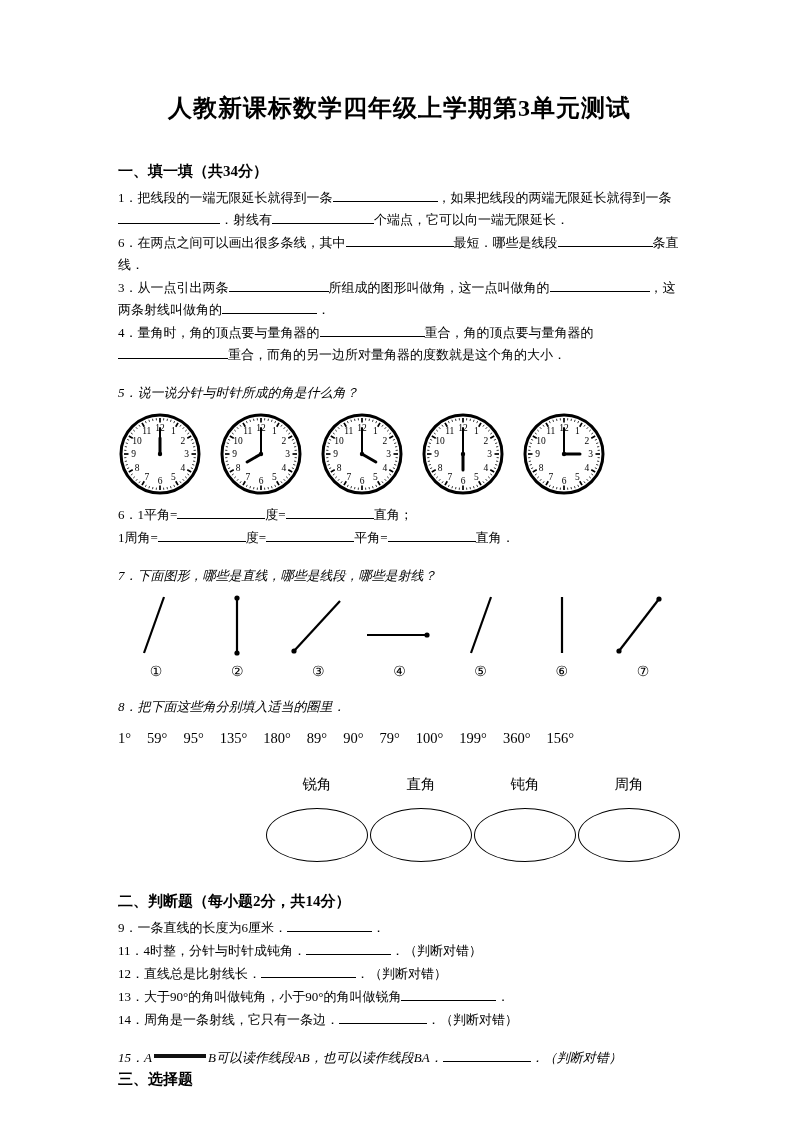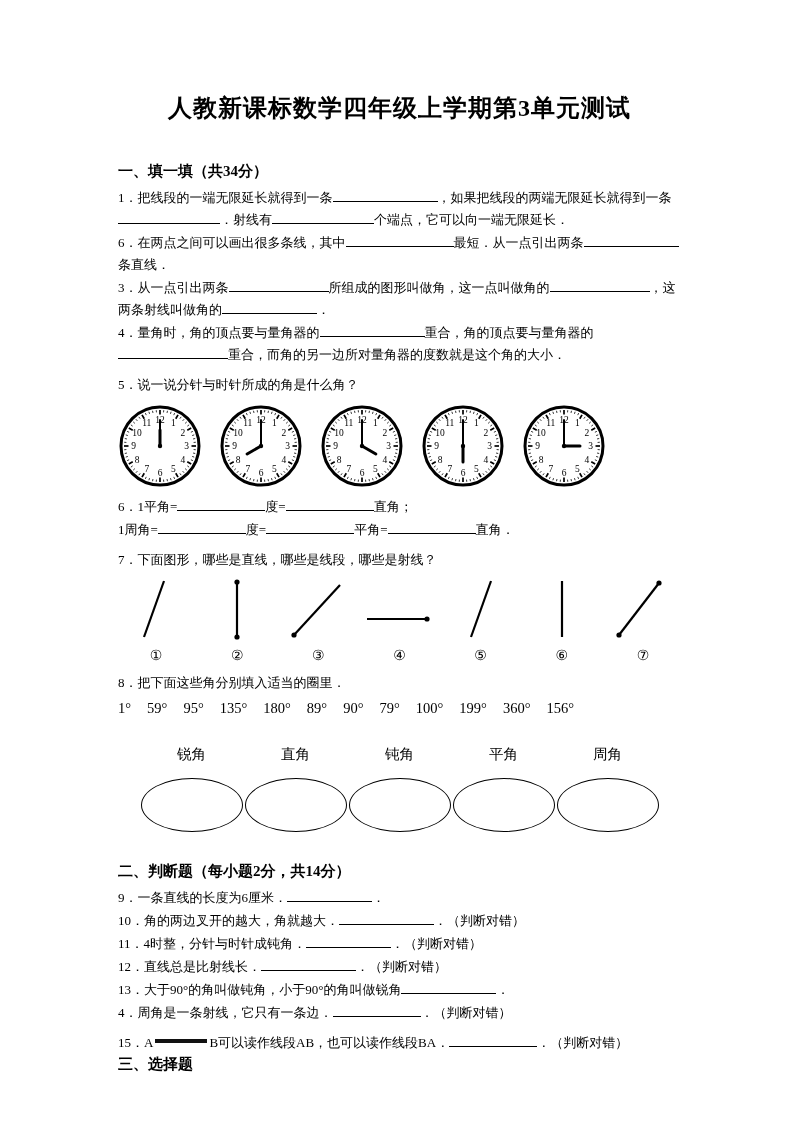--- a/index.html
+++ b/index.html
@@ -6,48 +6,48 @@
   body{
     width:793px;height:1122px;background:#ffffff;overflow:hidden;
     font-family:"Liberation Serif","DejaVu Serif",serif;color:#000;
   }
   .content{padding:92px 112px 0 118px;width:563px;}
   h1{font-size:24px;font-weight:bold;text-align:center;margin:0 0 38px;letter-spacing:1px;}
   .sec-heading{font-size:15px;font-weight:bold;margin:0 0 6px;}
   .sec-heading.judge{margin-top:8px;}
   .sec-heading.choice{}
   .q{font-size:13px;line-height:22px;margin:0 0 1px;}
-  .q.sp{margin-top:8px;}
+  .q.sp{margin-top:16px;font-style:italic;}
   .run{white-space:pre-wrap;}
   .blank{display:inline-block;border-bottom:1px solid #000;height:13px;vertical-align:baseline;}
   .gap{display:inline-block;height:1px;}
   .segbar{display:inline-block;height:4px;background:#111;vertical-align:4px;margin:0 2px;}
   #clock-row{display:flex;gap:17px;margin:8px 0 8px;}
   #figure-row{display:flex;justify-content:space-between;margin:8px 0 2px;}
   .fig-cell{width:76px;text-align:center;}
   .fig-label{font-size:14px;margin-top:2px;}
-  #angle-list{font-size:14.5px;margin:3px 0 0;line-height:22px;}
+  #angle-list{font-size:14.5px;margin:9px 0 0;line-height:22px;}
   .angle-item{margin-right:16px;}
-  #angle-bins{display:flex;justify-content:center;margin:26px 0 30px;}
+  #angle-bins{display:flex;justify-content:flex-end;margin:26px 0 30px;}
   .bin-col{width:104px;text-align:center;}
   .bin-label{font-size:14.5px;font-weight:normal;margin-bottom:14px;}
   .bin-ellipse{width:100px;height:52px;border:1px solid #000;border-radius:50%;margin:0 auto;}
   svg text{font-family:"Liberation Serif","DejaVu Serif",serif;}
 </style>
 </head>
 <body>
 
 <div class="content">
 
   <h1>人教新课标数学四年级上学期第3单元测试</h1>
 
   <div class="sec-heading">一、填一填（共34分）</div>
 
   <p class="q"><span class="run">1．把线段的一端无限延长就得到一条</span><span class="blank" style="width: 105px;"></span><span class="run">，如果把线段的两端无限延长就得到一条</span><span class="blank" style="width: 102px;"></span><span class="run">．射线有</span><span class="blank" style="width: 102px;"></span><span class="run">个端点，它可以向一端无限延长．</span></p>
-  <p class="q"><span class="run">6．在两点之间可以画出很多条线，其中</span><span class="blank" style="width: 108px;"></span><span class="run">最短．从一点引出两条</span><span class="blank" style="width: 95px;"></span><span class="run">条直线．</span></p>
+  <p class="q"><span class="run">6．在两点之间可以画出很多条线，其中</span><span class="blank" style="width: 108px;"></span><span class="run">最短．哪些是线段</span><span class="blank" style="width: 95px;"></span><span class="run">条直线．</span></p>
   <p class="q"><span class="run">3．从一点引出两条</span><span class="blank" style="width: 100px;"></span><span class="run">所组成的图形叫做角，这一点叫做角的</span><span class="blank" style="width: 100px;"></span><span class="run">，这两条射线叫做角的</span><span class="blank" style="width: 95px;"></span><span class="run">．</span></p>
   <p class="q"><span class="run">4．量角时，角的顶点要与量角器的</span><span class="blank" style="width: 105px;"></span><span class="run">重合，角的顶点要与量角器的</span><span class="blank" style="width: 110px;"></span><span class="run">重合，而角的另一边所对量角器的度数就是这个角的大小．</span></p>
   <p class="q sp">5．说一说分针与时针所成的角是什么角？</p>
 
   <div id="clock-row">
       <svg width="84" height="84" viewBox="0 0 84 84">
         <circle cx="42" cy="42" r="39" fill="#fff" stroke="#000" stroke-width="3"></circle>
         <line x1="42" y1="6" x2="42" y2="10.5" stroke="#000" stroke-width="1.7"></line>
         <line x1="45.76302467763553" y1="6.197211766742164" x2="45.53306205844669" y2="8.385159936552363" stroke="#000" stroke-width="0.8"></line>
         <line x1="49.48482086943933" y1="6.786686373582995" x2="49.02741514964026" y2="8.938611095197373" stroke="#000" stroke-width="0.8"></line>
@@ -483,34 +483,29 @@
       </div>
       <div class="bin-col">
         <div class="bin-label">直角</div>
         <div class="bin-ellipse"></div>
       </div>
       <div class="bin-col">
         <div class="bin-label">钝角</div>
         <div class="bin-ellipse"></div>
       </div>
       <div class="bin-col">
-        <div class="bin-label">平角</div>
-        <div class="bin-ellipse"></div>
-      </div>
-      <div class="bin-col">
         <div class="bin-label">周角</div>
         <div class="bin-ellipse"></div>
       </div>
     </div>
 
   <div class="sec-heading judge">二、判断题（每小题2分，共14分）</div>
 
   <p class="q"><span class="run">9．一条直线的长度为6厘米．</span><span class="blank" style="width: 85px;"></span><span class="run">．</span></p>
-  <p class="q"><span class="run">10．角的两边叉开的越大，角就越大．</span><span class="blank" style="width: 95px;"></span><span class="run">．（判断对错）</span></p>
   <p class="q"><span class="run">11．4时整，分针与时针成钝角．</span><span class="blank" style="width: 85px;"></span><span class="run">．（判断对错）</span></p>
   <p class="q"><span class="run">12．直线总是比射线长．</span><span class="blank" style="width: 95px;"></span><span class="run">．（判断对错）</span></p>
   <p class="q"><span class="run">13．大于90°的角叫做钝角，小于90°的角叫做锐角</span><span class="blank" style="width: 95px;"></span><span class="run">．</span></p>
-  <p class="q"><span class="run">4．周角是一条射线，它只有一条边．</span><span class="blank" style="width: 88px;"></span><span class="run">．（判断对错）</span></p>
+  <p class="q"><span class="run">14．周角是一条射线，它只有一条边．</span><span class="blank" style="width: 88px;"></span><span class="run">．（判断对错）</span></p>
   <p class="q sp"><span class="run">15．A</span><span class="segbar" style="width: 52px;"></span><span class="run">B可以读作线段AB，也可以读作线段BA．</span><span class="blank" style="width: 88px;"></span><span class="run">．（判断对错）</span></p>
 
   <div class="sec-heading choice">三、选择题</div>
 
 </div>
 
 </body></html>

